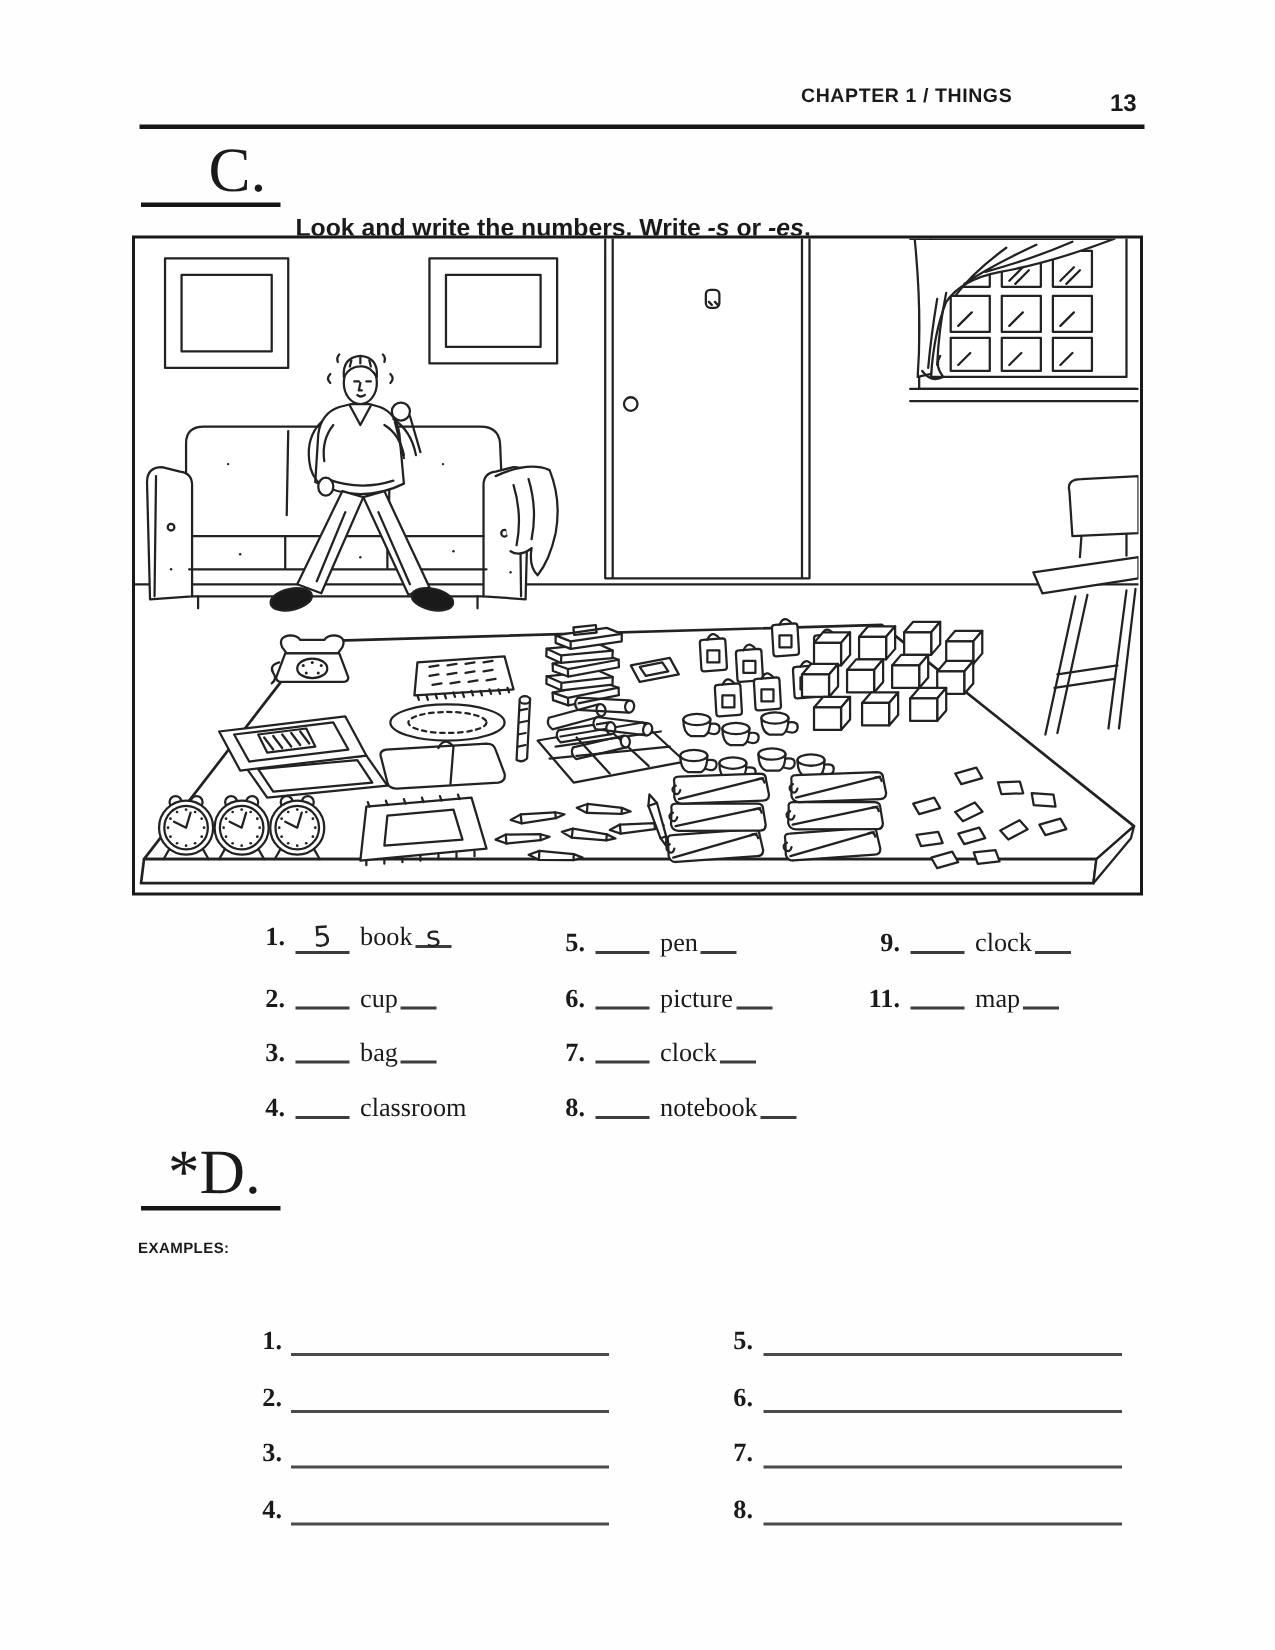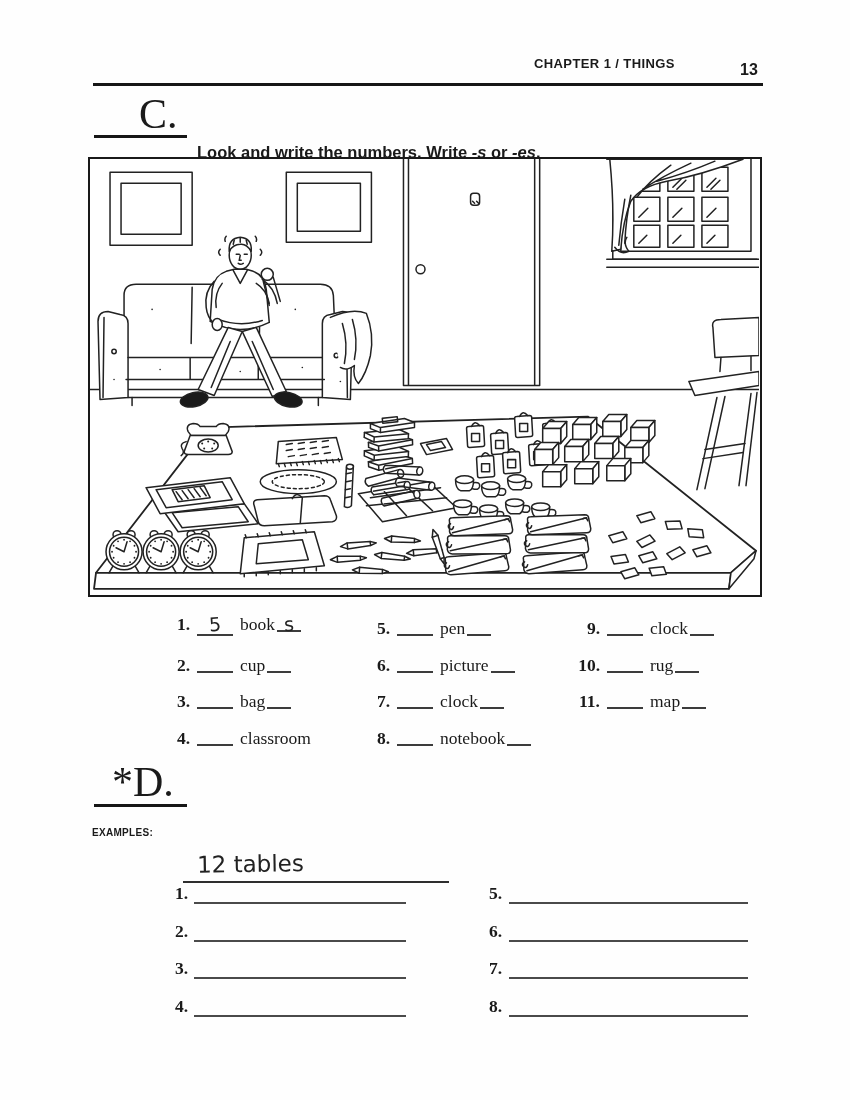--- a/index.html
+++ b/index.html
@@ -431,38 +431,31 @@
       </div>
   </div>
   <div class="c-col" id="c-col3">
     <div class="c-row">
         <span class="c-num">9.</span>
         <span class="blank ans-blank"></span>
         <span>clock</span>
         <span class="blank suf-blank"></span>
       </div>
     <div class="c-row">
-        <span class="c-num">10.</span>
-        <span class="blank ans-blank"></span>
-        <span>rug</span>
-        <span class="blank suf-blank"></span>
-      </div>
-    <div class="c-row">
         <span class="c-num">11.</span>
         <span class="blank ans-blank"></span>
         <span>map</span>
         <span class="blank suf-blank"></span>
       </div>
   </div>
 
   <div class="abs ex-letter" id="d-letter">*D.</div>
   <div class="abs ex-underline" id="d-underline"></div>
 
   <div class="abs sans" id="examples-label">EXAMPLES:</div>
-  <div class="ex-line" id="ex-line2"><span class="hand">12 tables</span></div>
 
   <div class="d-col" id="d-col-left">
     <div class="d-row">
         <span class="d-num">1.</span>
         <span class="d-line"></span>
       </div>
     <div class="d-row">
         <span class="d-num">2.</span>
         <span class="d-line"></span>
       </div>

